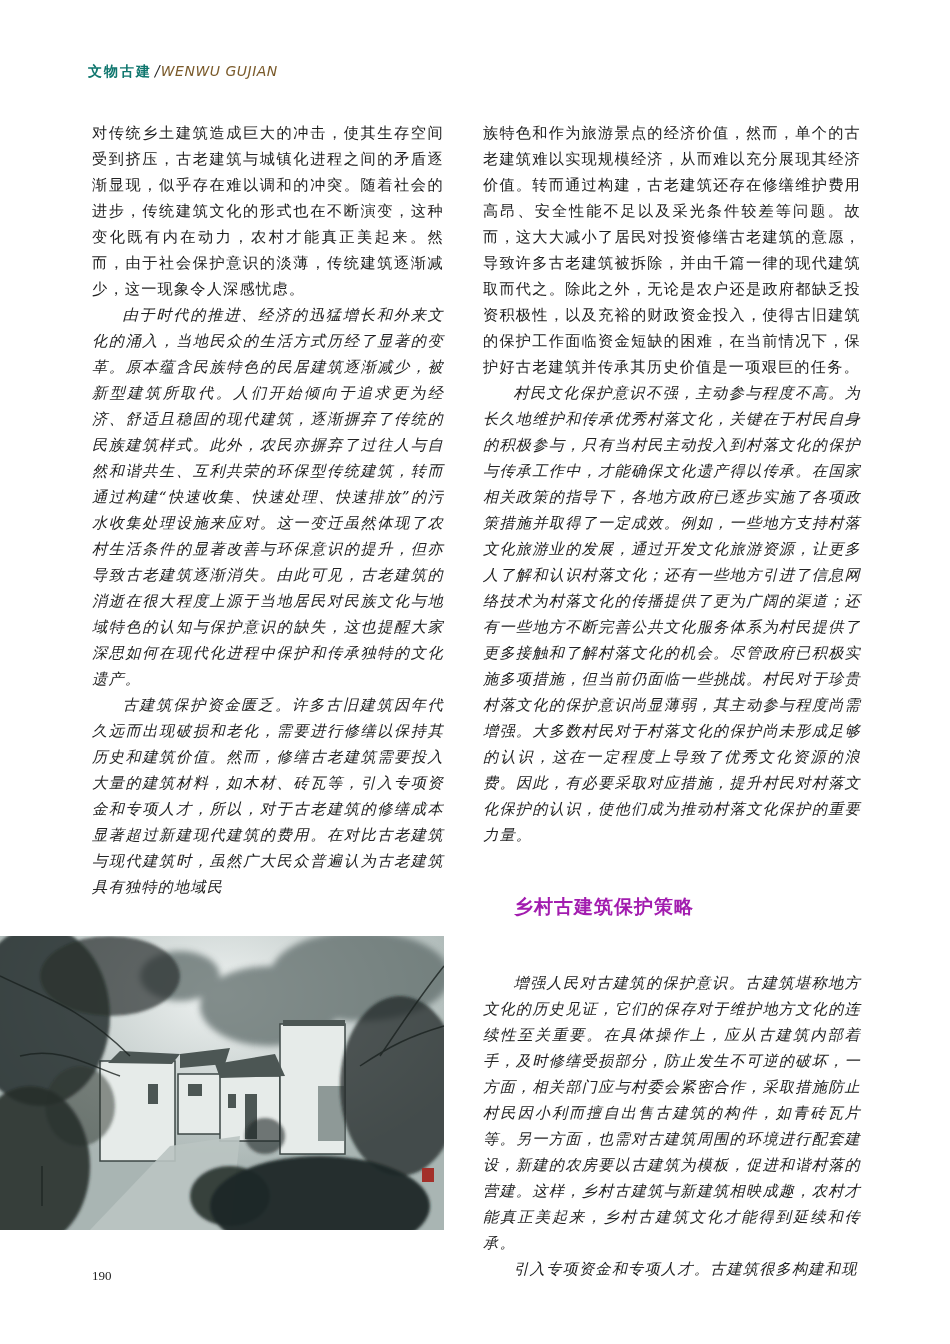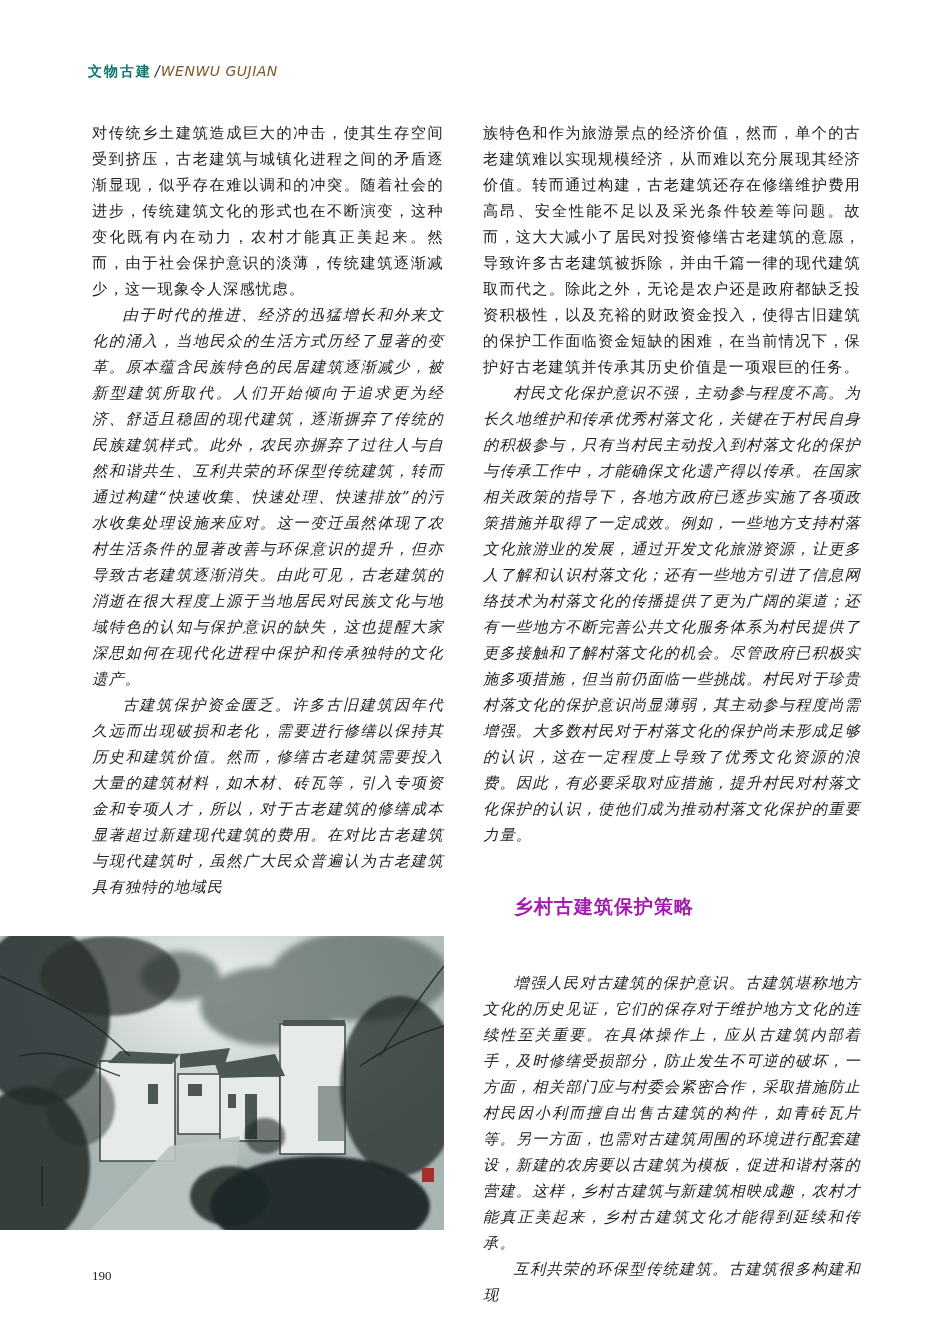--- a/index.html
+++ b/index.html
@@ -36,21 +36,21 @@
 
 <div class="col col-right">
   <p>族特色和作为旅游景点的经济价值，然而，单个的古老建筑难以实现规模经济，从而难以充分展现其经济价值。转而通过构建，古老建筑还存在修缮维护费用高昂、安全性能不足以及采光条件较差等问题。故而，这大大减小了居民对投资修缮古老建筑的意愿，导致许多古老建筑被拆除，并由千篇一律的现代建筑取而代之。除此之外，无论是农户还是政府都缺乏投资积极性，以及充裕的财政资金投入，使得古旧建筑的保护工作面临资金短缺的困难，在当前情况下，保护好古老建筑并传承其历史价值是一项艰巨的任务。</p>
   <p class="indent">村民文化保护意识不强，主动参与程度不高。为长久地维护和传承优秀村落文化，关键在于村民自身的积极参与，只有当村民主动投入到村落文化的保护与传承工作中，才能确保文化遗产得以传承。在国家相关政策的指导下，各地方政府已逐步实施了各项政策措施并取得了一定成效。例如，一些地方支持村落文化旅游业的发展，通过开发文化旅游资源，让更多人了解和认识村落文化；还有一些地方引进了信息网络技术为村落文化的传播提供了更为广阔的渠道；还有一些地方不断完善公共文化服务体系为村民提供了更多接触和了解村落文化的机会。尽管政府已积极实施多项措施，但当前仍面临一些挑战。村民对于珍贵村落文化的保护意识尚显薄弱，其主动参与程度尚需增强。大多数村民对于村落文化的保护尚未形成足够的认识，这在一定程度上导致了优秀文化资源的浪费。因此，有必要采取对应措施，提升村民对村落文化保护的认识，使他们成为推动村落文化保护的重要力量。</p>
 </div>
 
 <div class="section-heading">乡村古建筑保护策略</div>
 
 <div class="col col-right2">
   <p class="indent">增强人民对古建筑的保护意识。古建筑堪称地方文化的历史见证，它们的保存对于维护地方文化的连续性至关重要。在具体操作上，应从古建筑内部着手，及时修缮受损部分，防止发生不可逆的破坏，一方面，相关部门应与村委会紧密合作，采取措施防止村民因小利而擅自出售古建筑的构件，如青砖瓦片等。另一方面，也需对古建筑周围的环境进行配套建设，新建的农房要以古建筑为模板，促进和谐村落的营建。这样，乡村古建筑与新建筑相映成趣，农村才能真正美起来，乡村古建筑文化才能得到延续和传承。</p>
-  <p class="indent">互利共荣的环保型传统建筑。古建筑很多构建和现</p>
+  <p class="indent">引入专项资金和专项人才。古建筑很多构建和现</p>
 </div>
 
 <div class="figure">
   <svg width="444" height="294" viewBox="0 0 444 294">
     <defs>
       <radialGradient id="sky" cx="0.5" cy="0.2" r="0.6">
         <stop offset="0" stop-color="#eef2f1"></stop>
         <stop offset="1" stop-color="#a9b5b3"></stop>
       </radialGradient>
       <filter id="blur">

